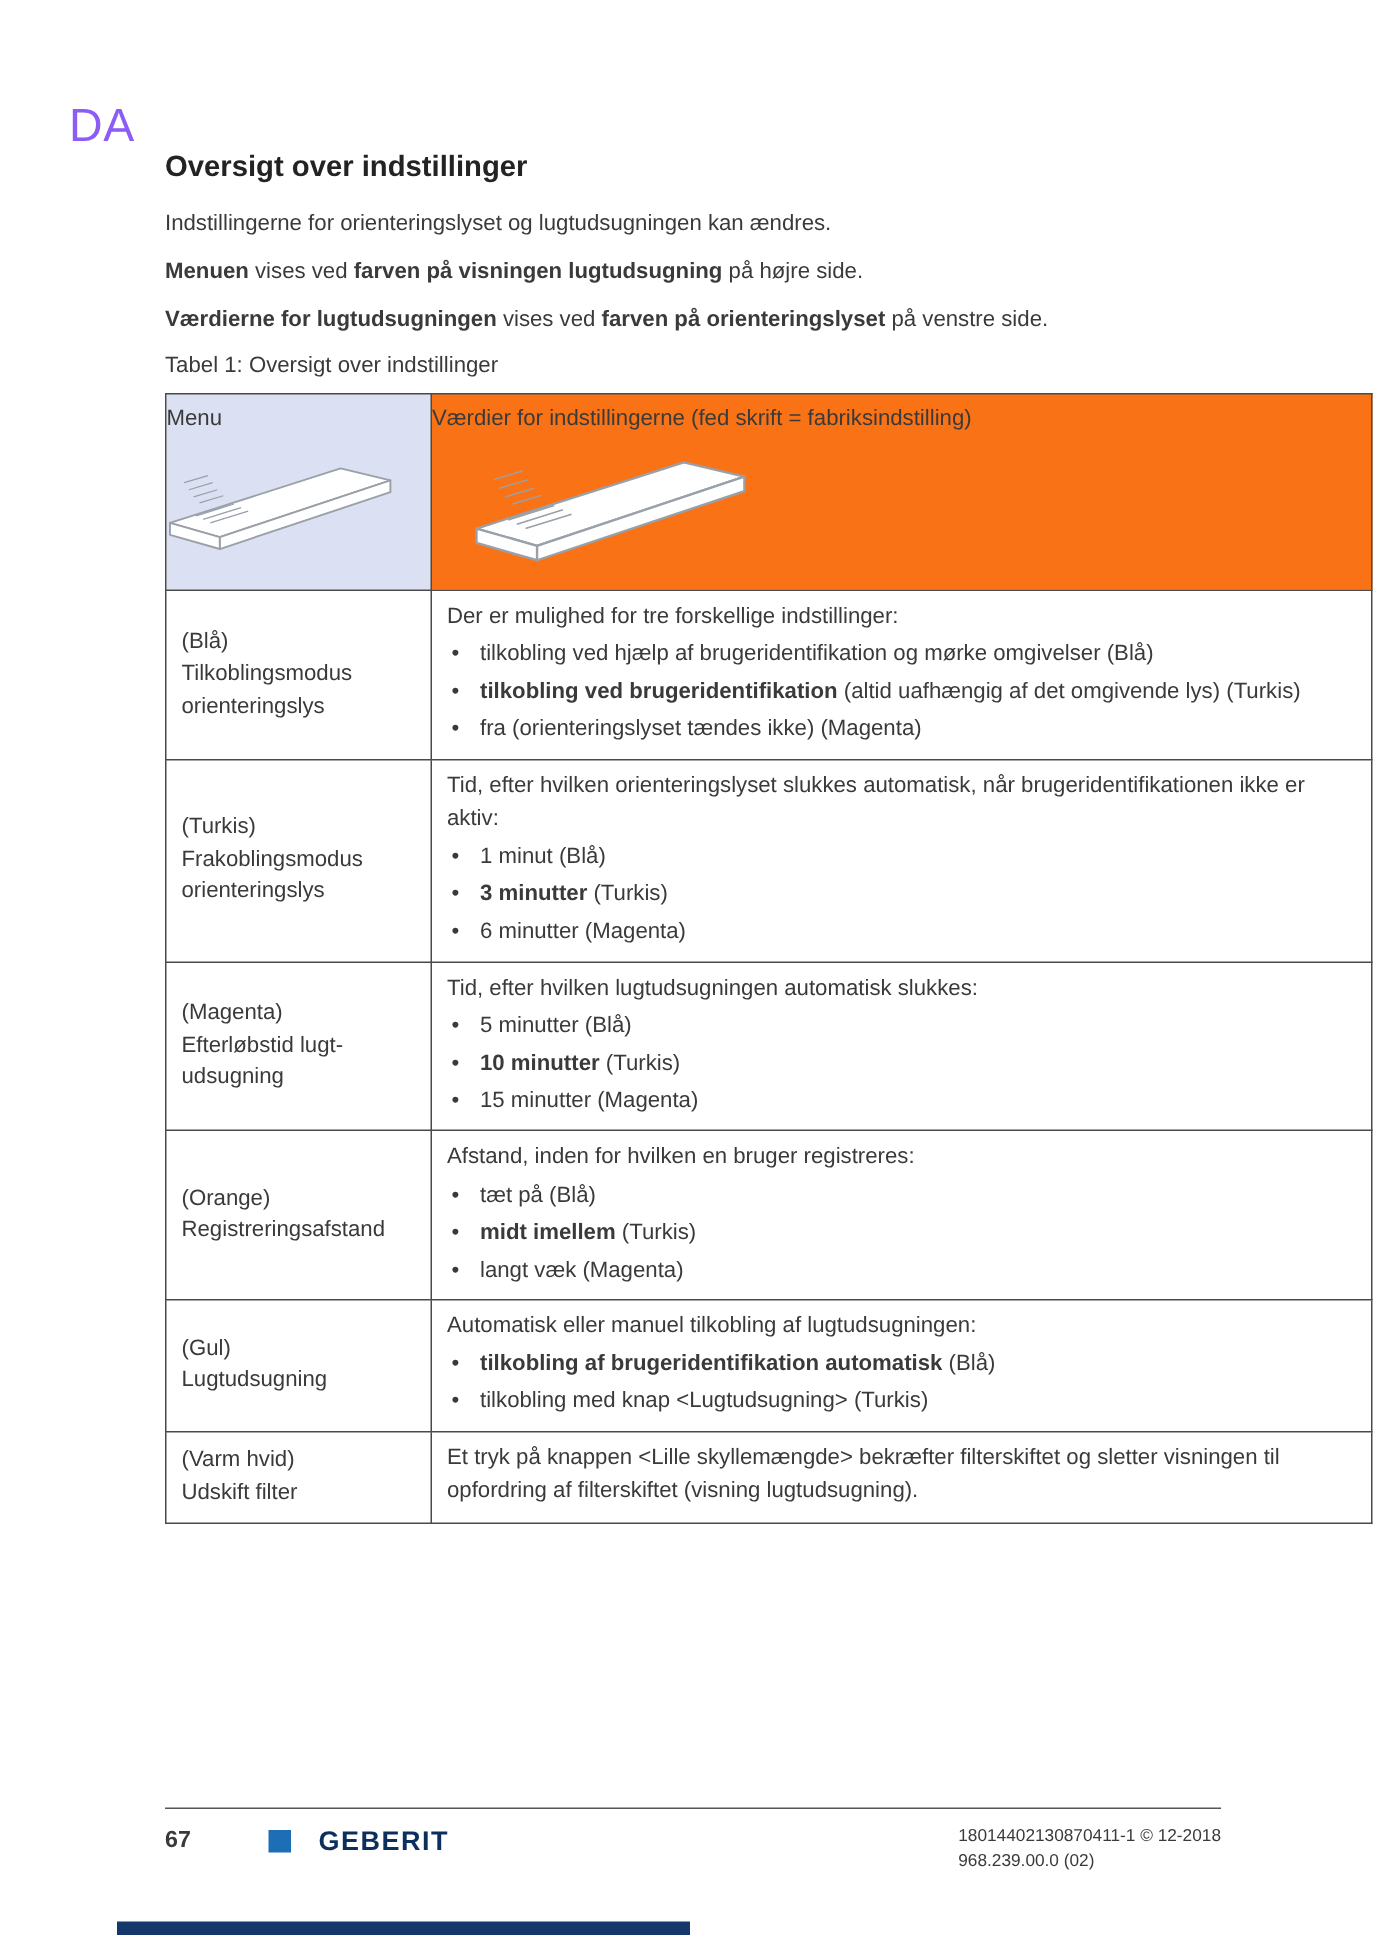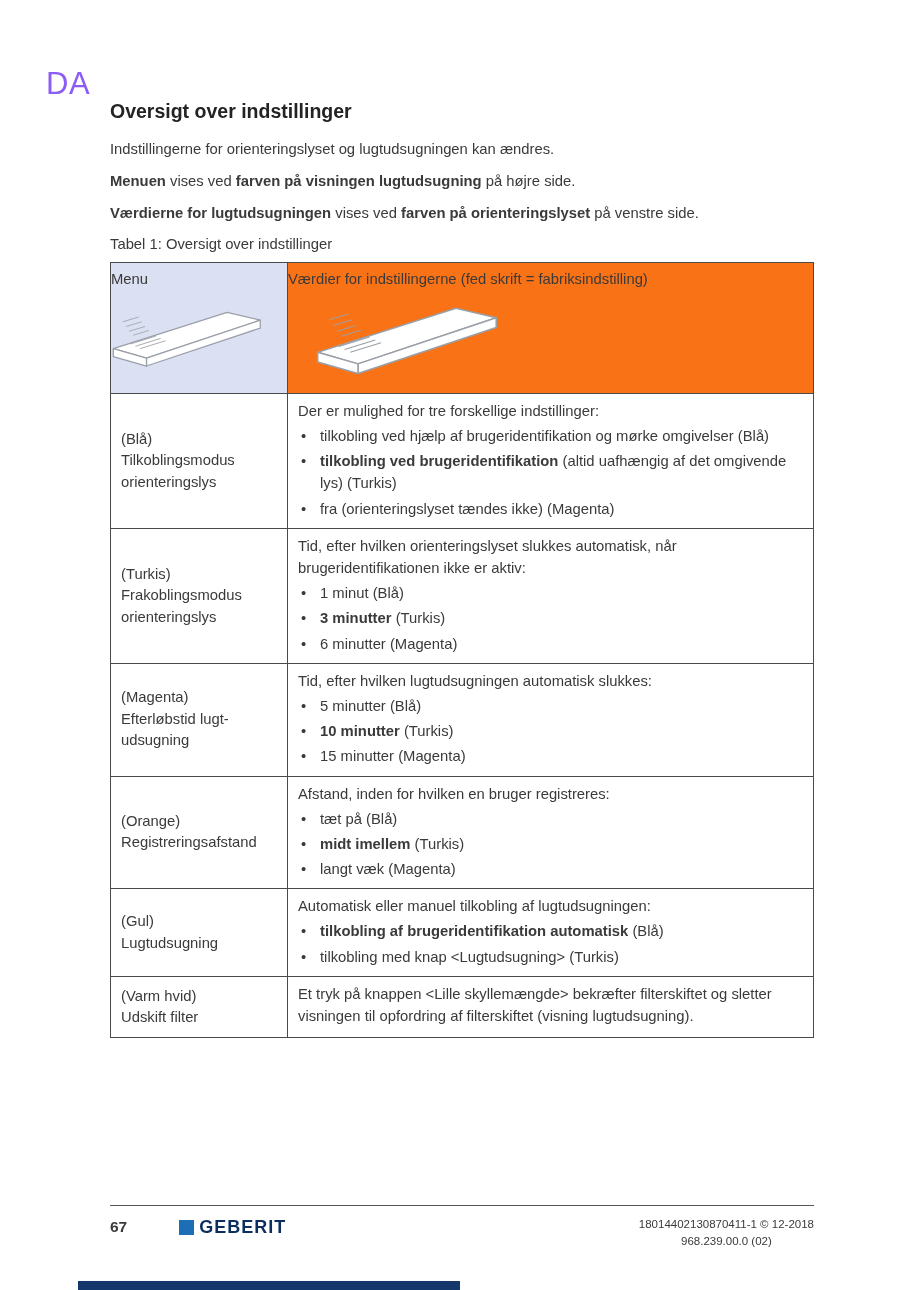--- a/index.html
+++ b/index.html
@@ -5,21 +5,21 @@
   html, body { margin:0; padding:0; }
   body {
     width:920px; height:1290px; position:relative; overflow:hidden;
     background:#ffffff; color:#3a3a3a;
     font-family:"Liberation Sans", sans-serif;
   }
   .lang-code {
     position:absolute; left:46px; top:66px;
     font-size:31px; color:#8b5cf6; letter-spacing:0.5px;
   }
-  .content { position:absolute; left:110px; top:100px; width:704px; }
+  .content { position:absolute; left:110px; top:100px; width:805px; }
   h1.page-title {
     margin:0 0 17px 0; font-size:19.5px; font-weight:bold; color:#232323;
   }
   .intro-line { margin:0 0 12px 0; font-size:14.8px; line-height:1.35; }
   .table-caption { font-size:14.8px; margin:2px 0 10px 0; }
   .b { font-weight:bold; }
 
   table.settings { border-collapse:collapse; width:100%; font-size:14.8px; table-layout:fixed; }
   table.settings th, table.settings td { border:1px solid #4a4a4a; }
   thead th {
@@ -36,22 +36,22 @@
   .desc { margin:0 0 2px 0; }
   .bullet { display:flex; margin:3px 0 0 0; }
   .bullet .marker { flex:0 0 19px; padding-left:3px; }
   .bullet .btext { flex:1 1 auto; }
 
   .footer-rule { position:absolute; left:110px; top:1205px; width:704px; border-top:1px solid #555; }
   .footer { position:absolute; left:110px; top:1216px; width:704px; display:flex; align-items:flex-start; }
   .page-num { font-weight:bold; font-size:15.5px; padding-top:2px; }
   .brand { margin-left:52px; display:flex; align-items:center; gap:5px; padding-top:1px; }
   .brand-square { width:15px; height:15px; }
-  .brand-name { font-size:18px; font-weight:bold; letter-spacing:1px; }
-  .doc-ref { margin-left:auto; text-align:center; font-size:11.5px; line-height:1.45; color:#3a3a3a; }
+  .brand-name { font-size:18px; font-weight:bold; letter-spacing:1px;margin-left:13px; }
+  .doc-ref { margin-left:auto; text-align:left; font-size:11.5px; line-height:1.45; color:#3a3a3a; }
   .bottom-band { position:absolute; left:78px; bottom:0; width:382px; height:9px; }
 </style>
 </head>
 <body>
 
 <svg width="0" height="0" style="position:absolute">
   <defs>
     <g id="device-shape" stroke="#9aa0a8" fill="#ffffff" stroke-width="1.6" stroke-linejoin="round">
       <polygon points="8,66 152,20 194,30 50,78"></polygon>
       <polygon points="50,78 194,30 194,40 50,88"></polygon>

